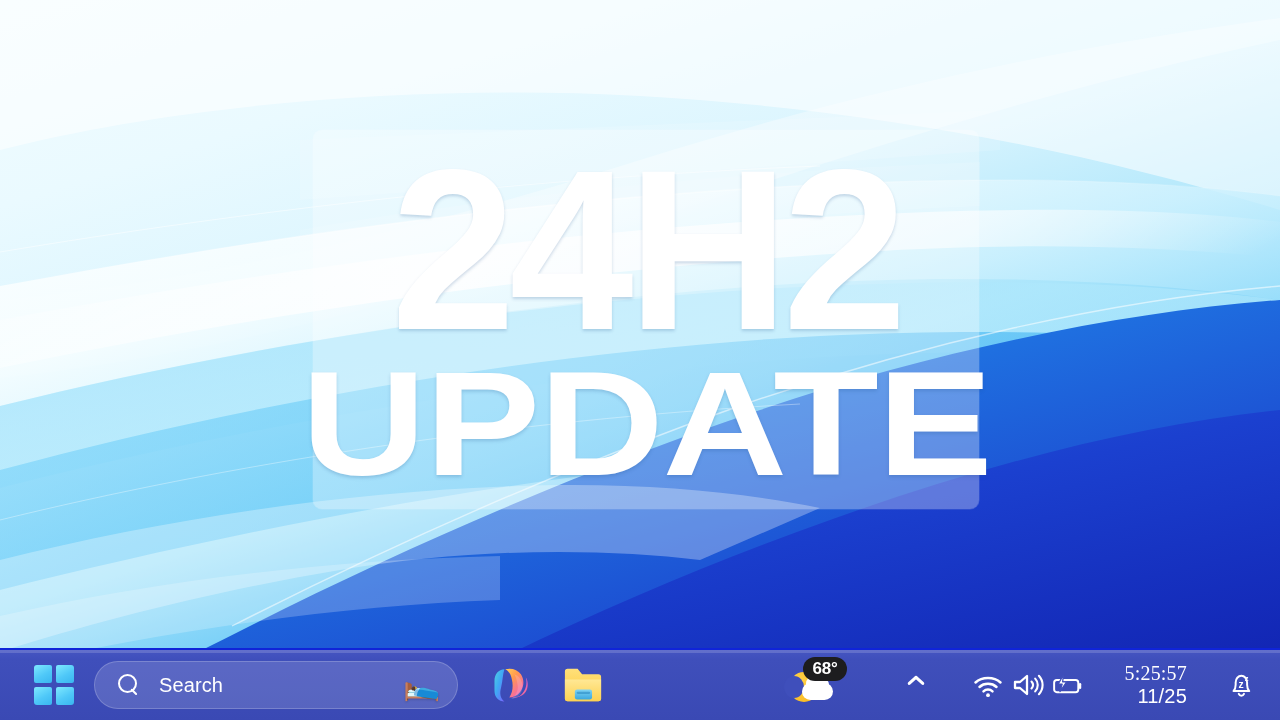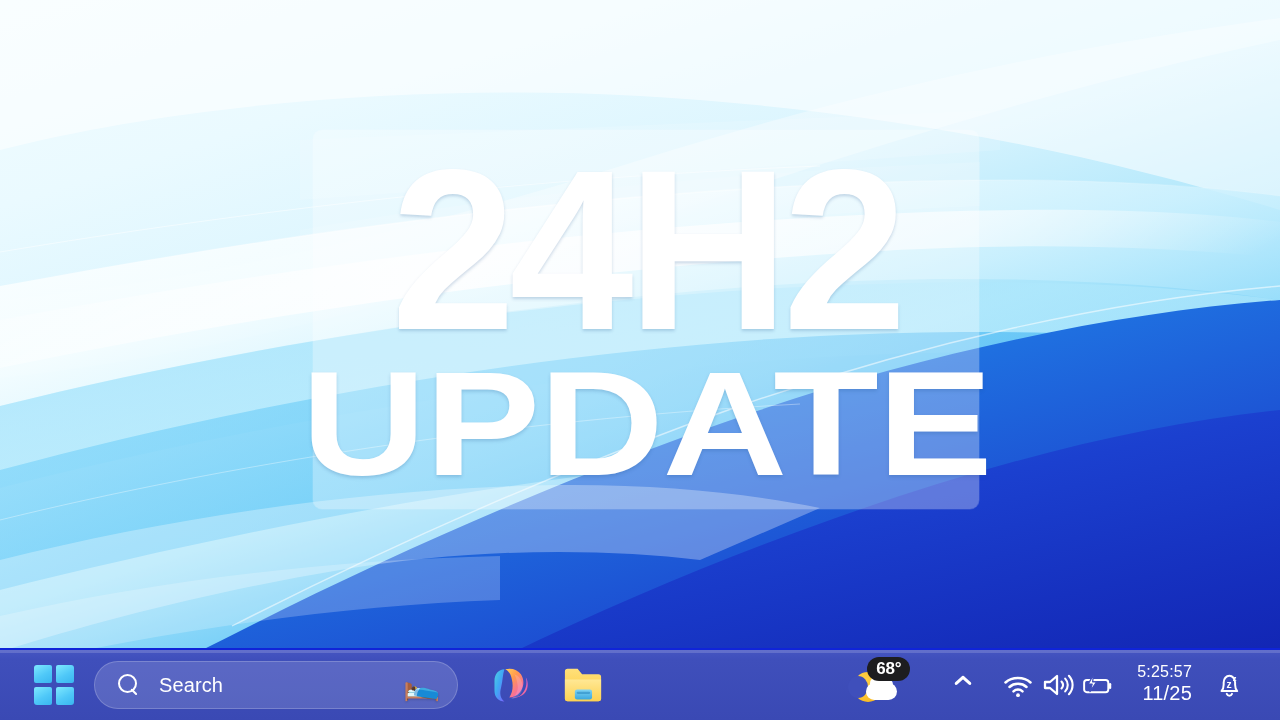--- a/index.html
+++ b/index.html
@@ -178,23 +178,23 @@
   
   .copilot-ico { width:40px; height:38px; display:block; }
   
   .folder-ico { width:44px; height:38px; display:block; }
 
   
   #taskbar-spacer { flex:1 1 auto; }
 
   
   #tray {
-    display:flex; align-items:flex-start;
-    padding-right:28px;
-    gap:0;
+    display:flex; align-items:center;
+    padding-right:16px;
+    gap:17px;
   }
   .tray-btn {
     height:52px;
     display:flex; align-items:center; justify-content:center;
     border-radius:5px;
     cursor:pointer;
   }
 
   
   #weather-widget {
@@ -267,21 +267,21 @@
     margin-left:20px;
     display:flex; flex-direction:column;
     align-items:flex-end;
     justify-content:center;
     line-height:1.16;
     cursor:pointer;
     padding:4px 2px;
     border-radius:5px;
   }
   #clock .t {
-    color:#ffffff; font-size:16px; letter-spacing:0.2px;
+    color:#ffffff; font-size:20px; letter-spacing:0.2px;font-family:Liberation Serif, serif;
   }
   #clock .d {
     color:#ffffff; font-size:20px; letter-spacing:0.2px;
   }
 
   
   #dnd-button { width:46px; margin-left:12px; }
   .bell-ico { width:30px; height:30px; display:block; }
 </style>
 </head>

